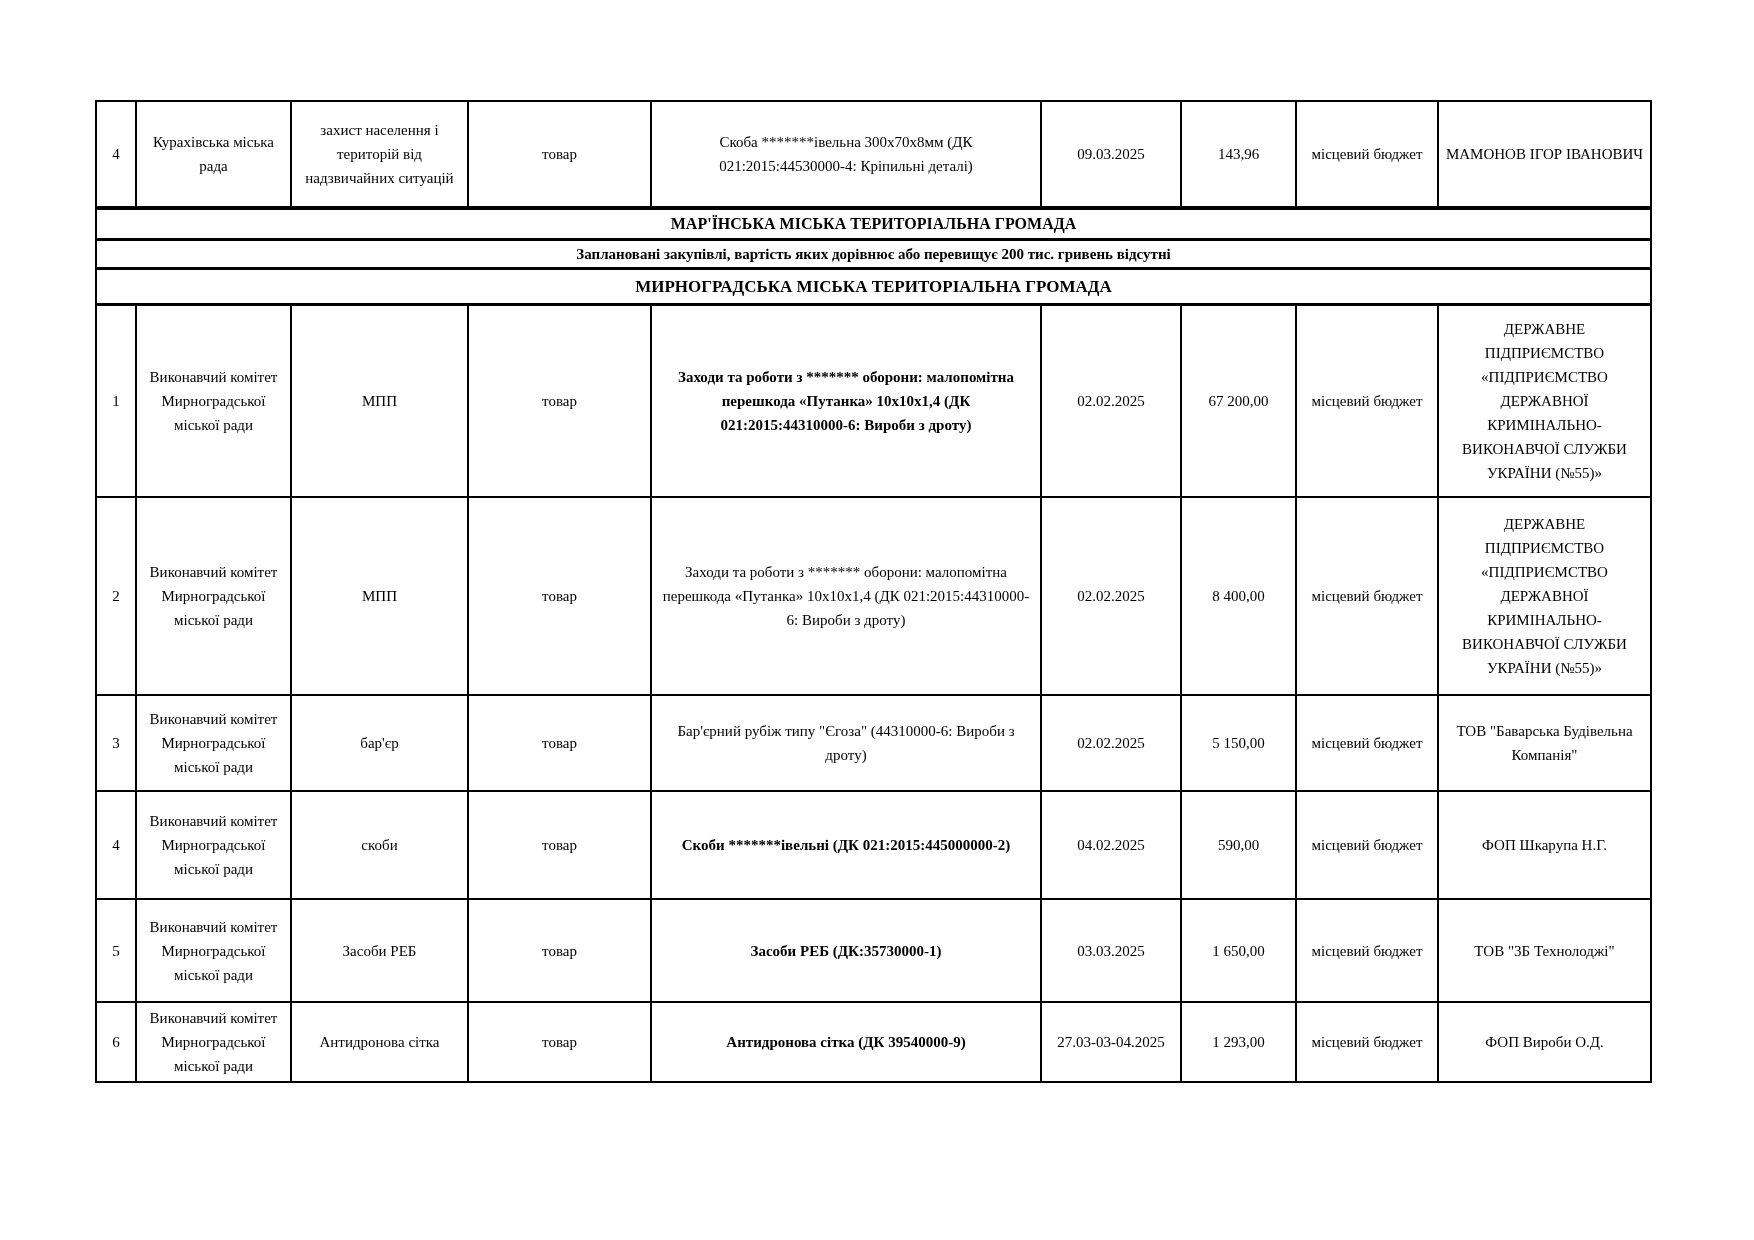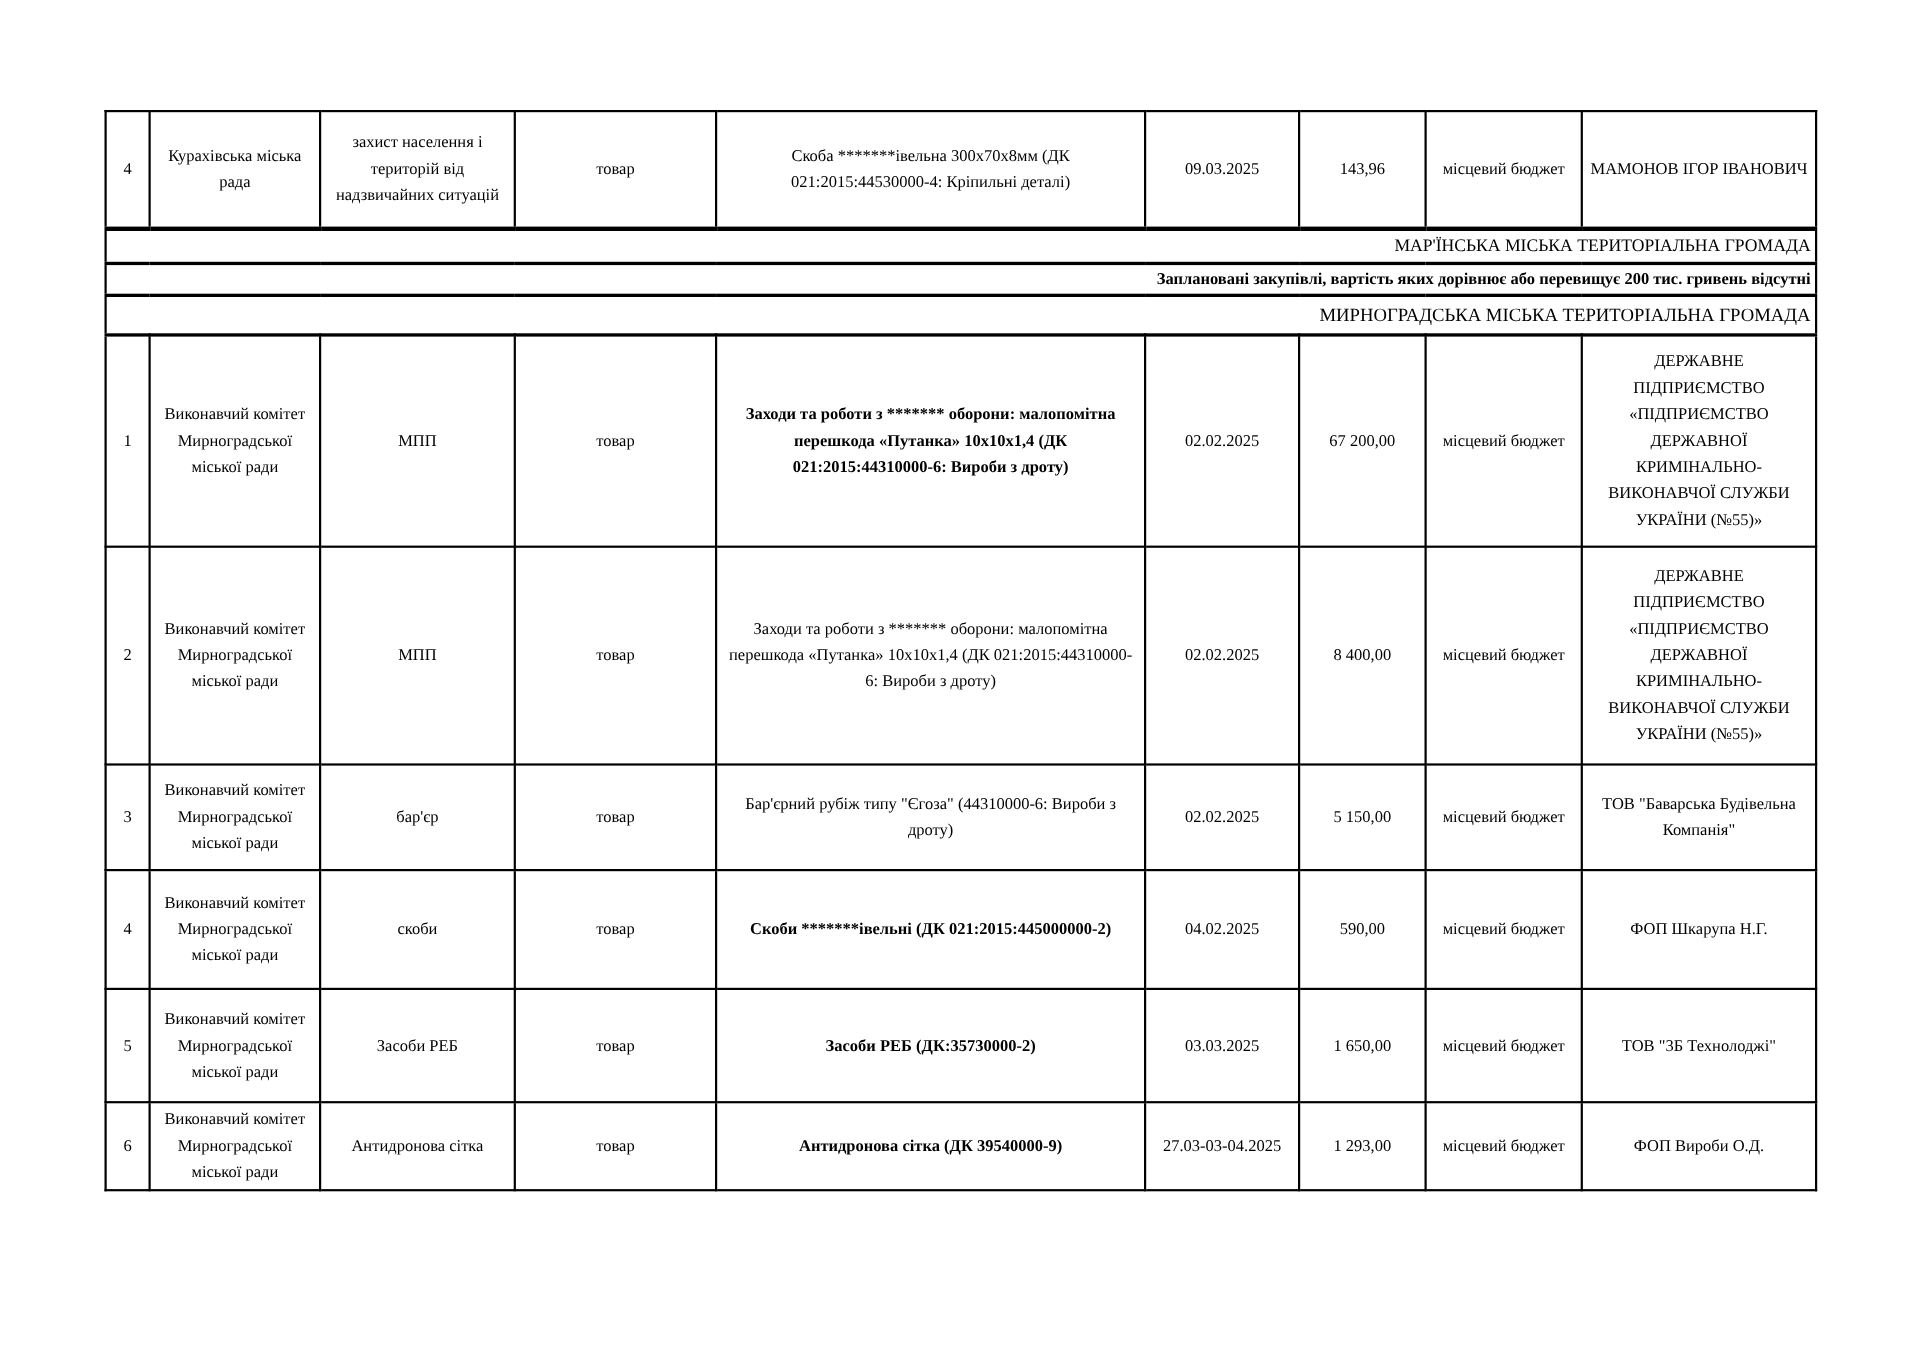--- a/index.html
+++ b/index.html
@@ -34,23 +34,23 @@
   tr.hsec{height:22px;}
   tr.hnote{height:22px;}
   tr.hsec2{height:36px;margin-top:32px;}
   tr.h1{height:193px;}
   tr.h2{height:198px;}
   tr.h3{height:96px;}
   tr.h4{height:108px;}
   tr.h5{height:103px;}
   tr.h6{height:80px;}
   
-  tr.sec td{font-weight:normal;font-size:16px;padding:1px 4px;text-align:right;}
+  tr.sec td{font-weight:bold;font-size:16px;padding:1px 4px;}
   tr.sec.big td{font-size:17px;}
-  tr.note td{font-weight:bold;font-size:15px;padding:1px 4px;text-align:right;}
+  tr.note td{font-weight:bold;font-size:15px;padding:1px 4px;}
   
   td.small{font-size:13px;line-height:1.7;}
   td.org-lg{font-size:17px;line-height:1.75;}
   td.desc-b{font-weight:bold;font-size:14px;line-height:1.7;}
   td.desc-xs{font-size:13px;}
 </style>
 </head>
 <body>
 
 <div class="page">
@@ -137,21 +137,21 @@
         <td>590,00</td>
         <td>місцевий бюджет</td>
         <td>ФОП Шкарупа Н.Г.</td>
       </tr>
 
       <tr class="h5">
         <td>5</td>
         <td class="org-lg">Виконавчий комітет Мирноградської міської ради</td>
         <td>Засоби РЕБ</td>
         <td>товар</td>
-        <td class="desc-b">Засоби РЕБ (ДК:35730000-2)</td>
+        <td class="desc-b">Засоби РЕБ (ДК:35730000-1)</td>
         <td>03.03.2025</td>
         <td>1 650,00</td>
         <td>місцевий бюджет</td>
         <td>ТОВ "3Б Технолоджі"</td>
       </tr>
 
       <tr class="h6">
         <td>6</td>
         <td class="small">Виконавчий комітет Мирноградської міської ради</td>
         <td>Антидронова сітка</td>

